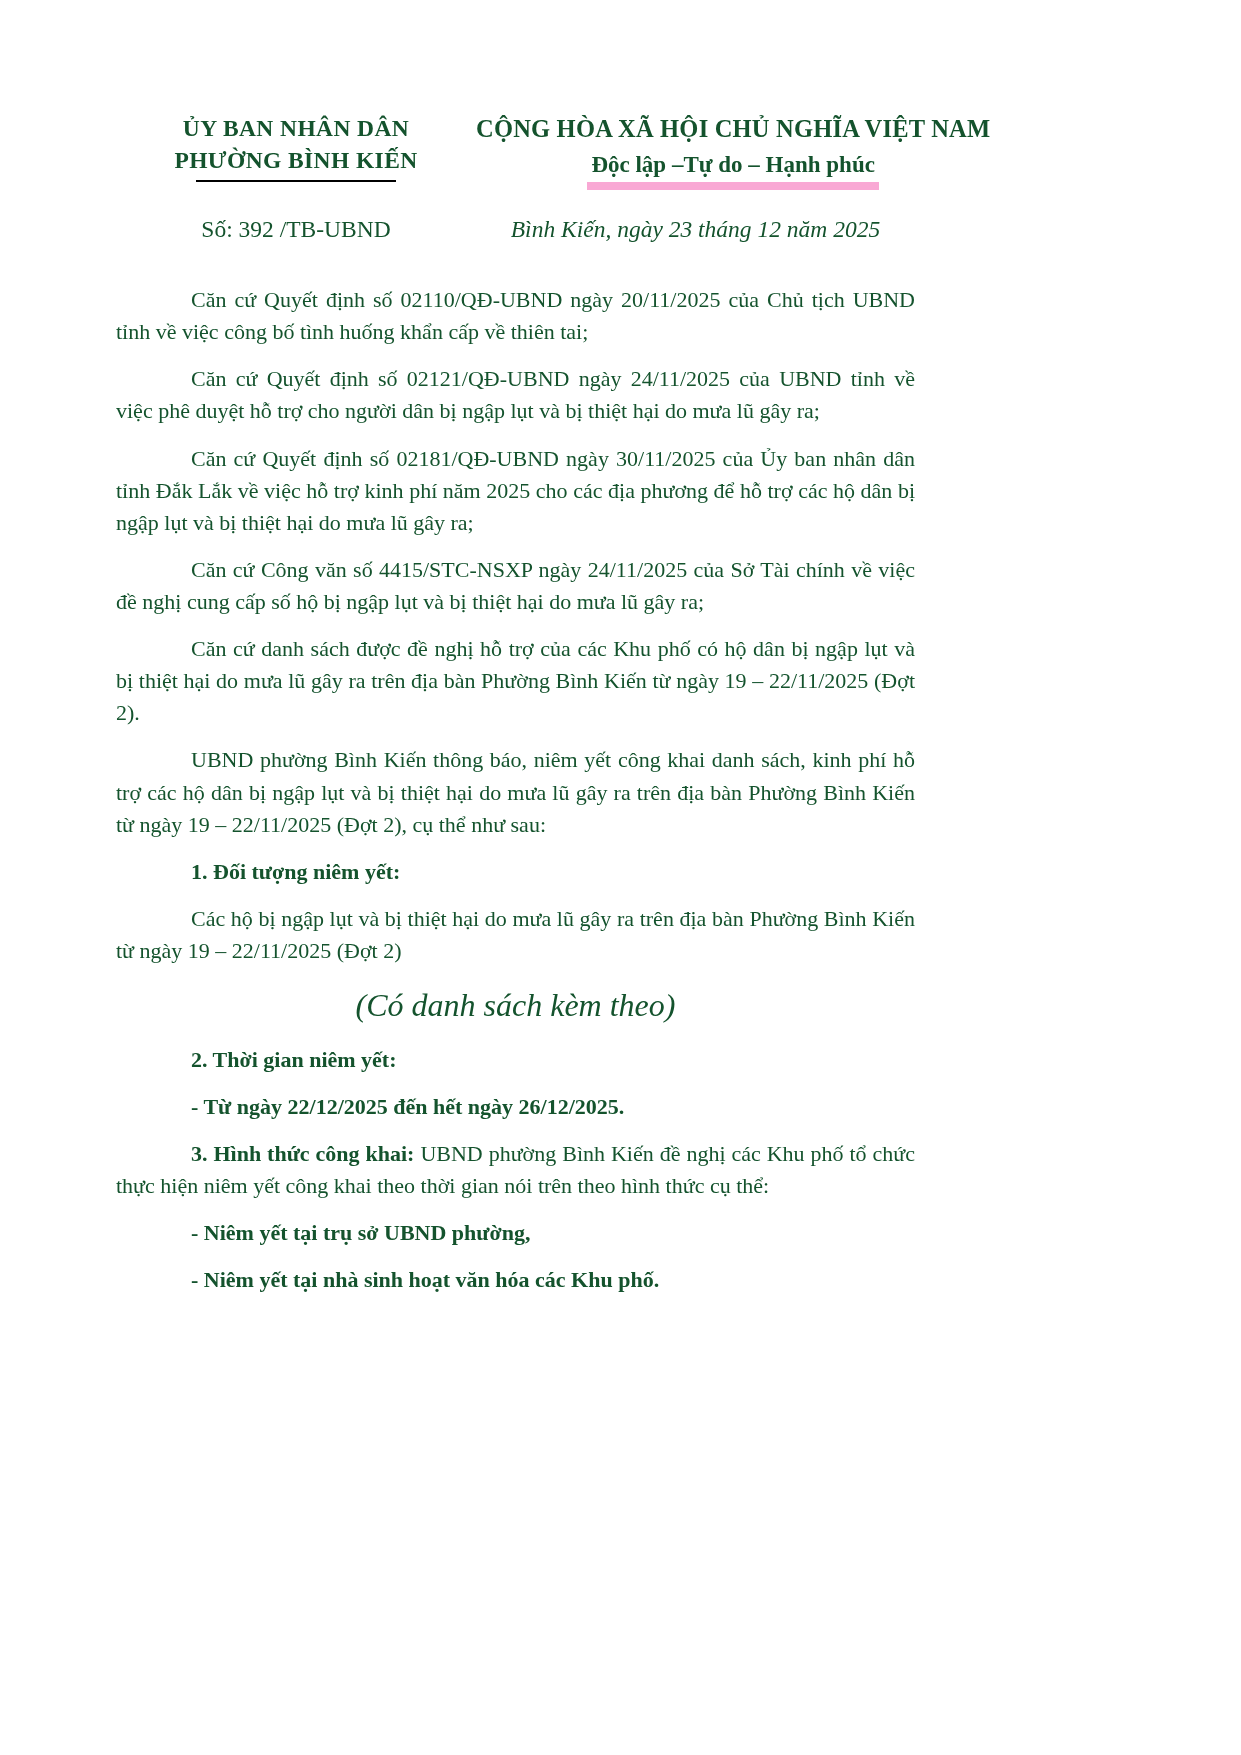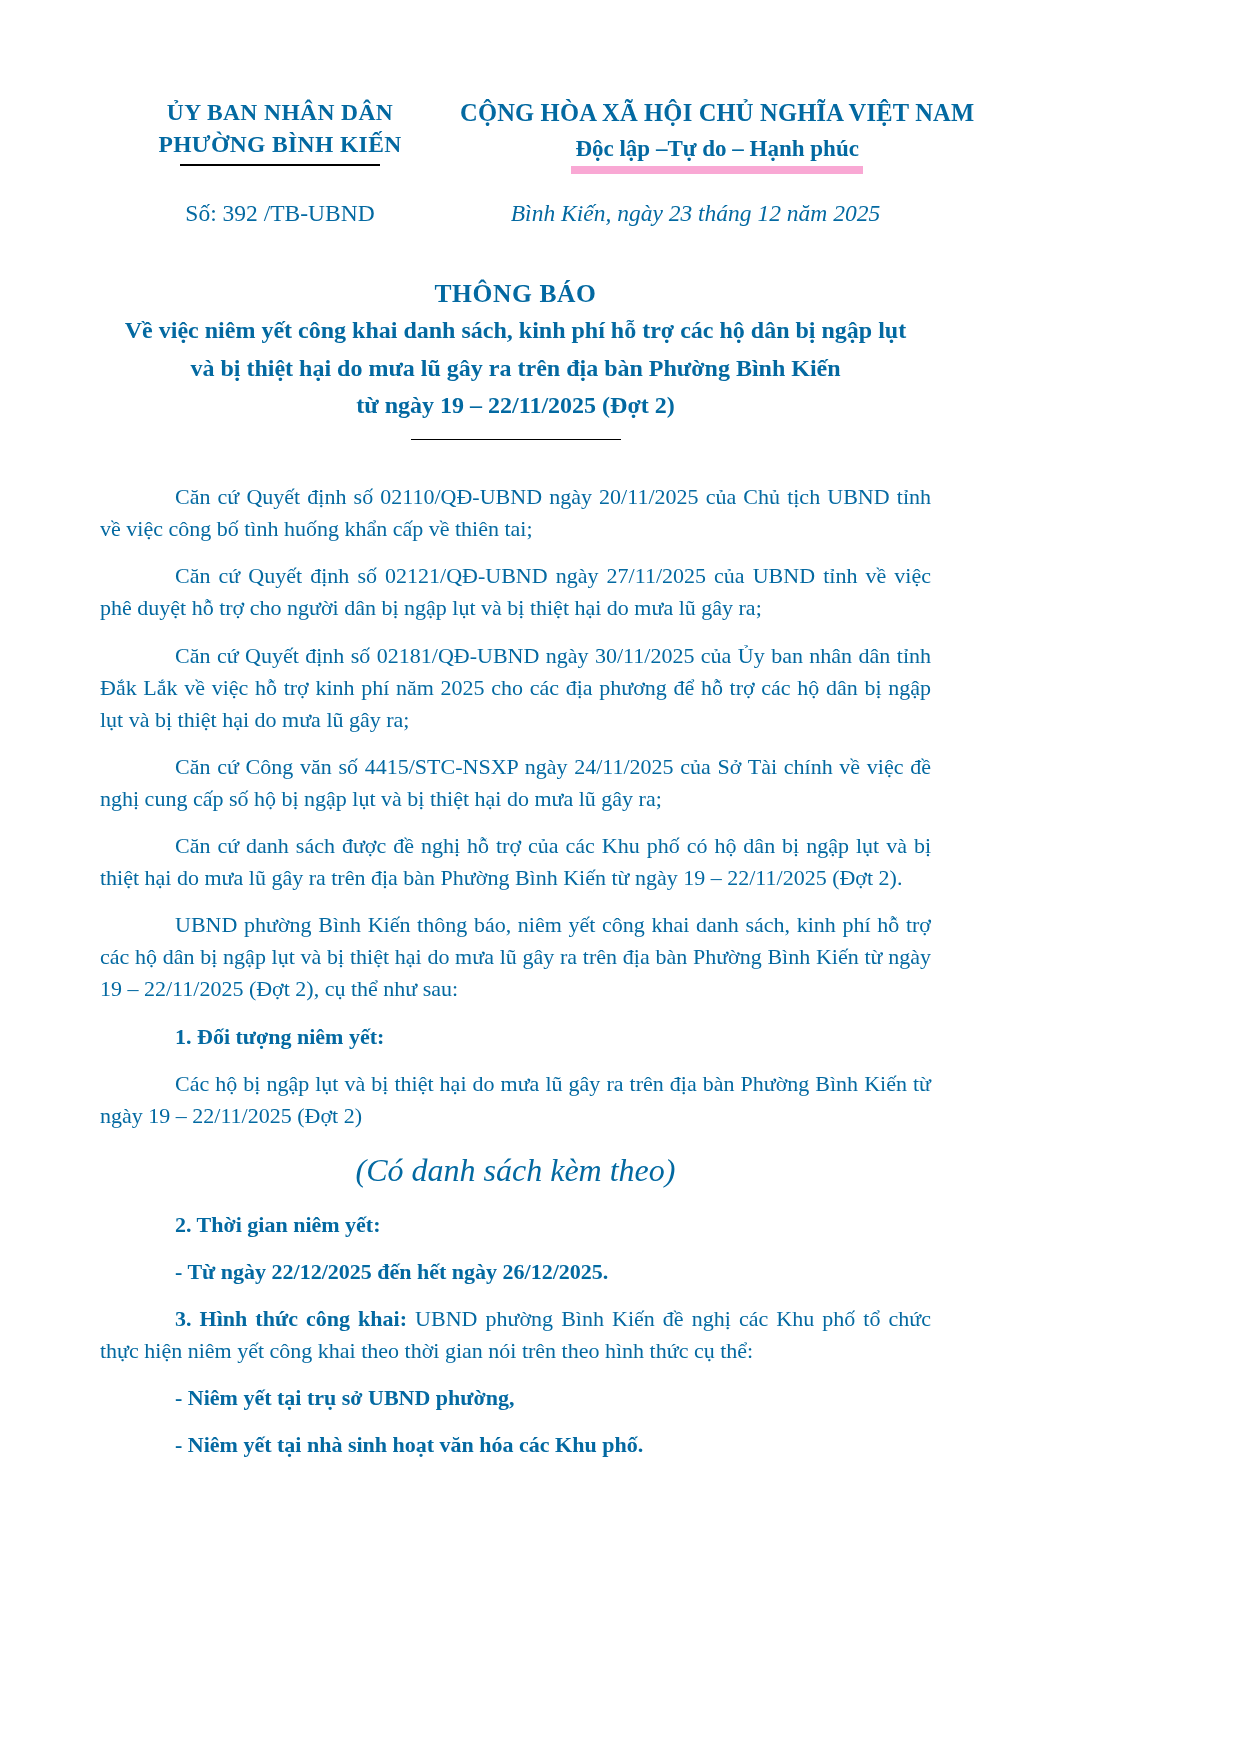--- a/index.html
+++ b/index.html
@@ -6,23 +6,23 @@
     margin: 0;
     padding: 0;
     background: #ffffff;
   }
   .page {
     position: relative;
     width: 1031px;
     height: 1755px;
     background: #ffffff;
     font-family: "Liberation Serif", "DejaVu Serif", serif;
-    color: #0369a1;
+    color: #14532d;
     box-sizing: border-box;
-    padding: 0;
+    padding: 16px;
     overflow: hidden;
   }
 
   
   .header {
     display: flex;
     width: 100%;
     padding: 96px 100px 0 100px;
     box-sizing: border-box;
   }
@@ -165,31 +165,24 @@
 
   <div class="subheader">
     <div class="subheader-left">
       <div class="doc-number">Số: 392  /TB-UBND</div>
     </div>
     <div class="subheader-right">
       <div class="place-date">Bình Kiến, ngày 23  tháng 12 năm 2025</div>
     </div>
   </div>
 
-  <div class="title-block">
-    <div class="doc-type">THÔNG BÁO</div>
-    <div class="doc-subject">Về việc niêm yết công khai danh sách, kinh phí hỗ trợ các hộ dân bị ngập lụt</div>
-    <div class="doc-subject">và bị thiệt hại do mưa lũ gây ra trên địa bàn Phường Bình Kiến</div>
-    <div class="doc-subject">từ ngày 19 – 22/11/2025 (Đợt 2)</div>
-    <div class="rule-title"></div>
-  </div>
 
   <div class="body">
     <p class="para">Căn cứ Quyết định số 02110/QĐ-UBND ngày 20/11/2025 của Chủ tịch UBND tỉnh về việc công bố tình huống khẩn cấp về thiên tai;</p>
-    <p class="para">Căn cứ Quyết định số 02121/QĐ-UBND ngày 27/11/2025 của UBND tỉnh về việc phê duyệt hỗ trợ cho người dân bị ngập lụt và bị thiệt hại do mưa lũ gây ra;</p>
+    <p class="para">Căn cứ Quyết định số 02121/QĐ-UBND ngày 24/11/2025 của UBND tỉnh về việc phê duyệt hỗ trợ cho người dân bị ngập lụt và bị thiệt hại do mưa lũ gây ra;</p>
     <p class="para">Căn cứ Quyết định số 02181/QĐ-UBND ngày 30/11/2025 của Ủy ban nhân dân tỉnh Đắk Lắk về việc hỗ trợ kinh phí năm 2025 cho các địa phương để hỗ trợ các hộ dân bị ngập lụt và bị thiệt hại do mưa lũ gây ra;</p>
     <p class="para">Căn cứ Công văn số 4415/STC-NSXP ngày 24/11/2025 của Sở Tài chính về việc đề nghị cung cấp số hộ bị ngập lụt và bị thiệt hại do mưa lũ gây ra;</p>
     <p class="para">Căn cứ danh sách được đề nghị hỗ trợ của các Khu phố có hộ dân bị ngập lụt và bị thiệt hại do mưa lũ gây ra trên địa bàn Phường Bình Kiến từ ngày 19 – 22/11/2025 (Đợt 2).</p>
     <p class="para">UBND phường Bình Kiến thông báo, niêm yết công khai danh sách, kinh phí hỗ trợ các hộ dân bị ngập lụt và bị thiệt hại do mưa lũ gây ra trên địa bàn Phường Bình Kiến từ ngày 19 – 22/11/2025 (Đợt 2), cụ thể như sau:</p>
 
     <p class="para"><span class="section-head">1. Đối tượng niêm yết:</span></p>
     <p class="para">Các hộ bị ngập lụt và bị thiệt hại do mưa lũ gây ra trên địa bàn Phường Bình Kiến từ ngày 19 – 22/11/2025 (Đợt 2)</p>
     <p class="center-italic">(Có danh sách kèm theo)</p>
 
     <p class="para"><span class="section-head">2. Thời gian niêm yết:</span></p>

